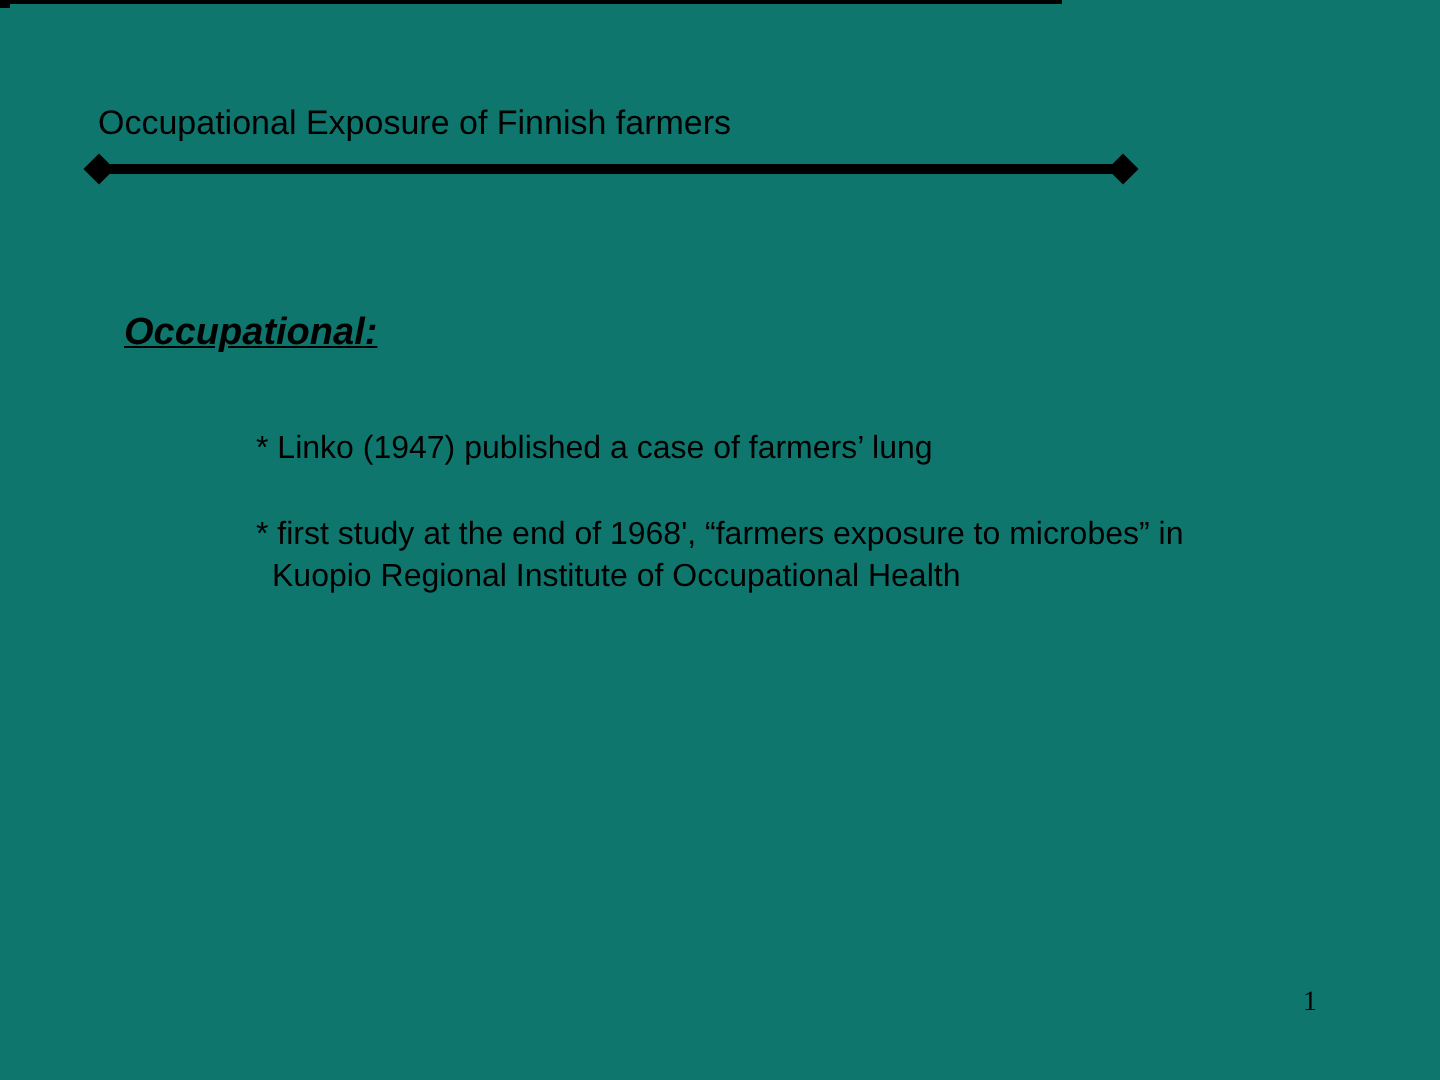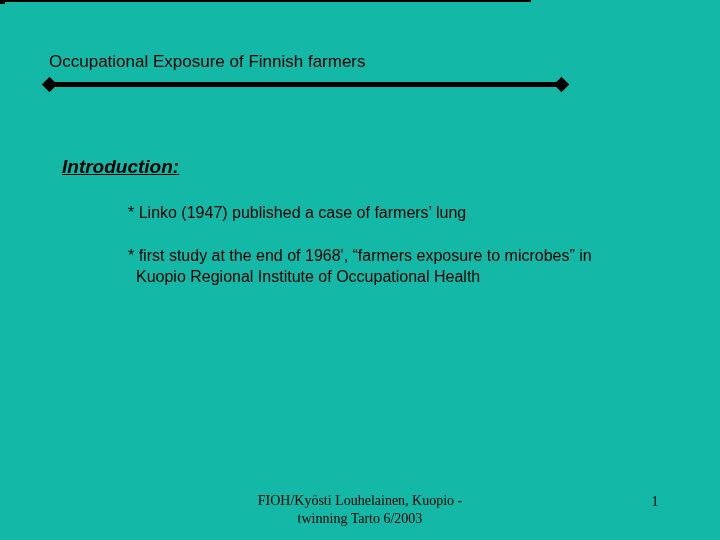--- a/index.html
+++ b/index.html
@@ -4,21 +4,21 @@
 <style>
   html, body {
     margin: 0;
     padding: 0;
     background: #888;
   }
   .slide {
     position: relative;
     width: 720px;
     height: 540px;
-    background: #14b8a6;
+    background: #0f766e;
     overflow: hidden;
     font-family: "Liberation Sans", sans-serif;
     color: #000;
   }
   .top-artifact {
     position: absolute;
     left: 0;
     top: 0;
     width: 531px;
     height: 2px;
@@ -69,21 +69,21 @@
     font-size: 19px;
     line-height: 24px;
     font-weight: bold;
     font-style: italic;
     text-decoration: underline;
     white-space: nowrap;
   }
   .bullet-list {
     position: absolute;
     left: 128px;
-    top: 202px;
+    top: 214px;
     width: 575px;
     font-size: 16px;
     line-height: 21px;
   }
   .bullet {
     white-space: pre-line;
     padding-left: 8px;
     text-indent: -8px;
     margin: 0 0 22px 0;
   }
@@ -118,26 +118,24 @@
   <div class="corner-artifact"></div>
 
   <div class="slide-title">Occupational Exposure of Finnish farmers</div>
 
   <div class="title-rule">
     <span class="diamond"></span>
     <span class="rule"></span>
     <span class="diamond"></span>
   </div>
 
-  <div class="section-heading">Introduction:</div>
+  <div class="section-heading">Occupational:</div>
 
   <div class="bullet-list">
     <div class="bullet">* Linko (1947) published a case of farmers’ lung</div>
     <div class="bullet">* first study at the end of 1968', “farmers exposure to microbes” in
 Kuopio Regional Institute of Occupational Health</div>
   </div>
 
-  <div class="footer-credit">FIOH/Kyösti Louhelainen, Kuopio -
-twinning Tarto 6/2003</div>
 
   <div class="page-number">1</div>
 
 </div>
 
 </body></html>

